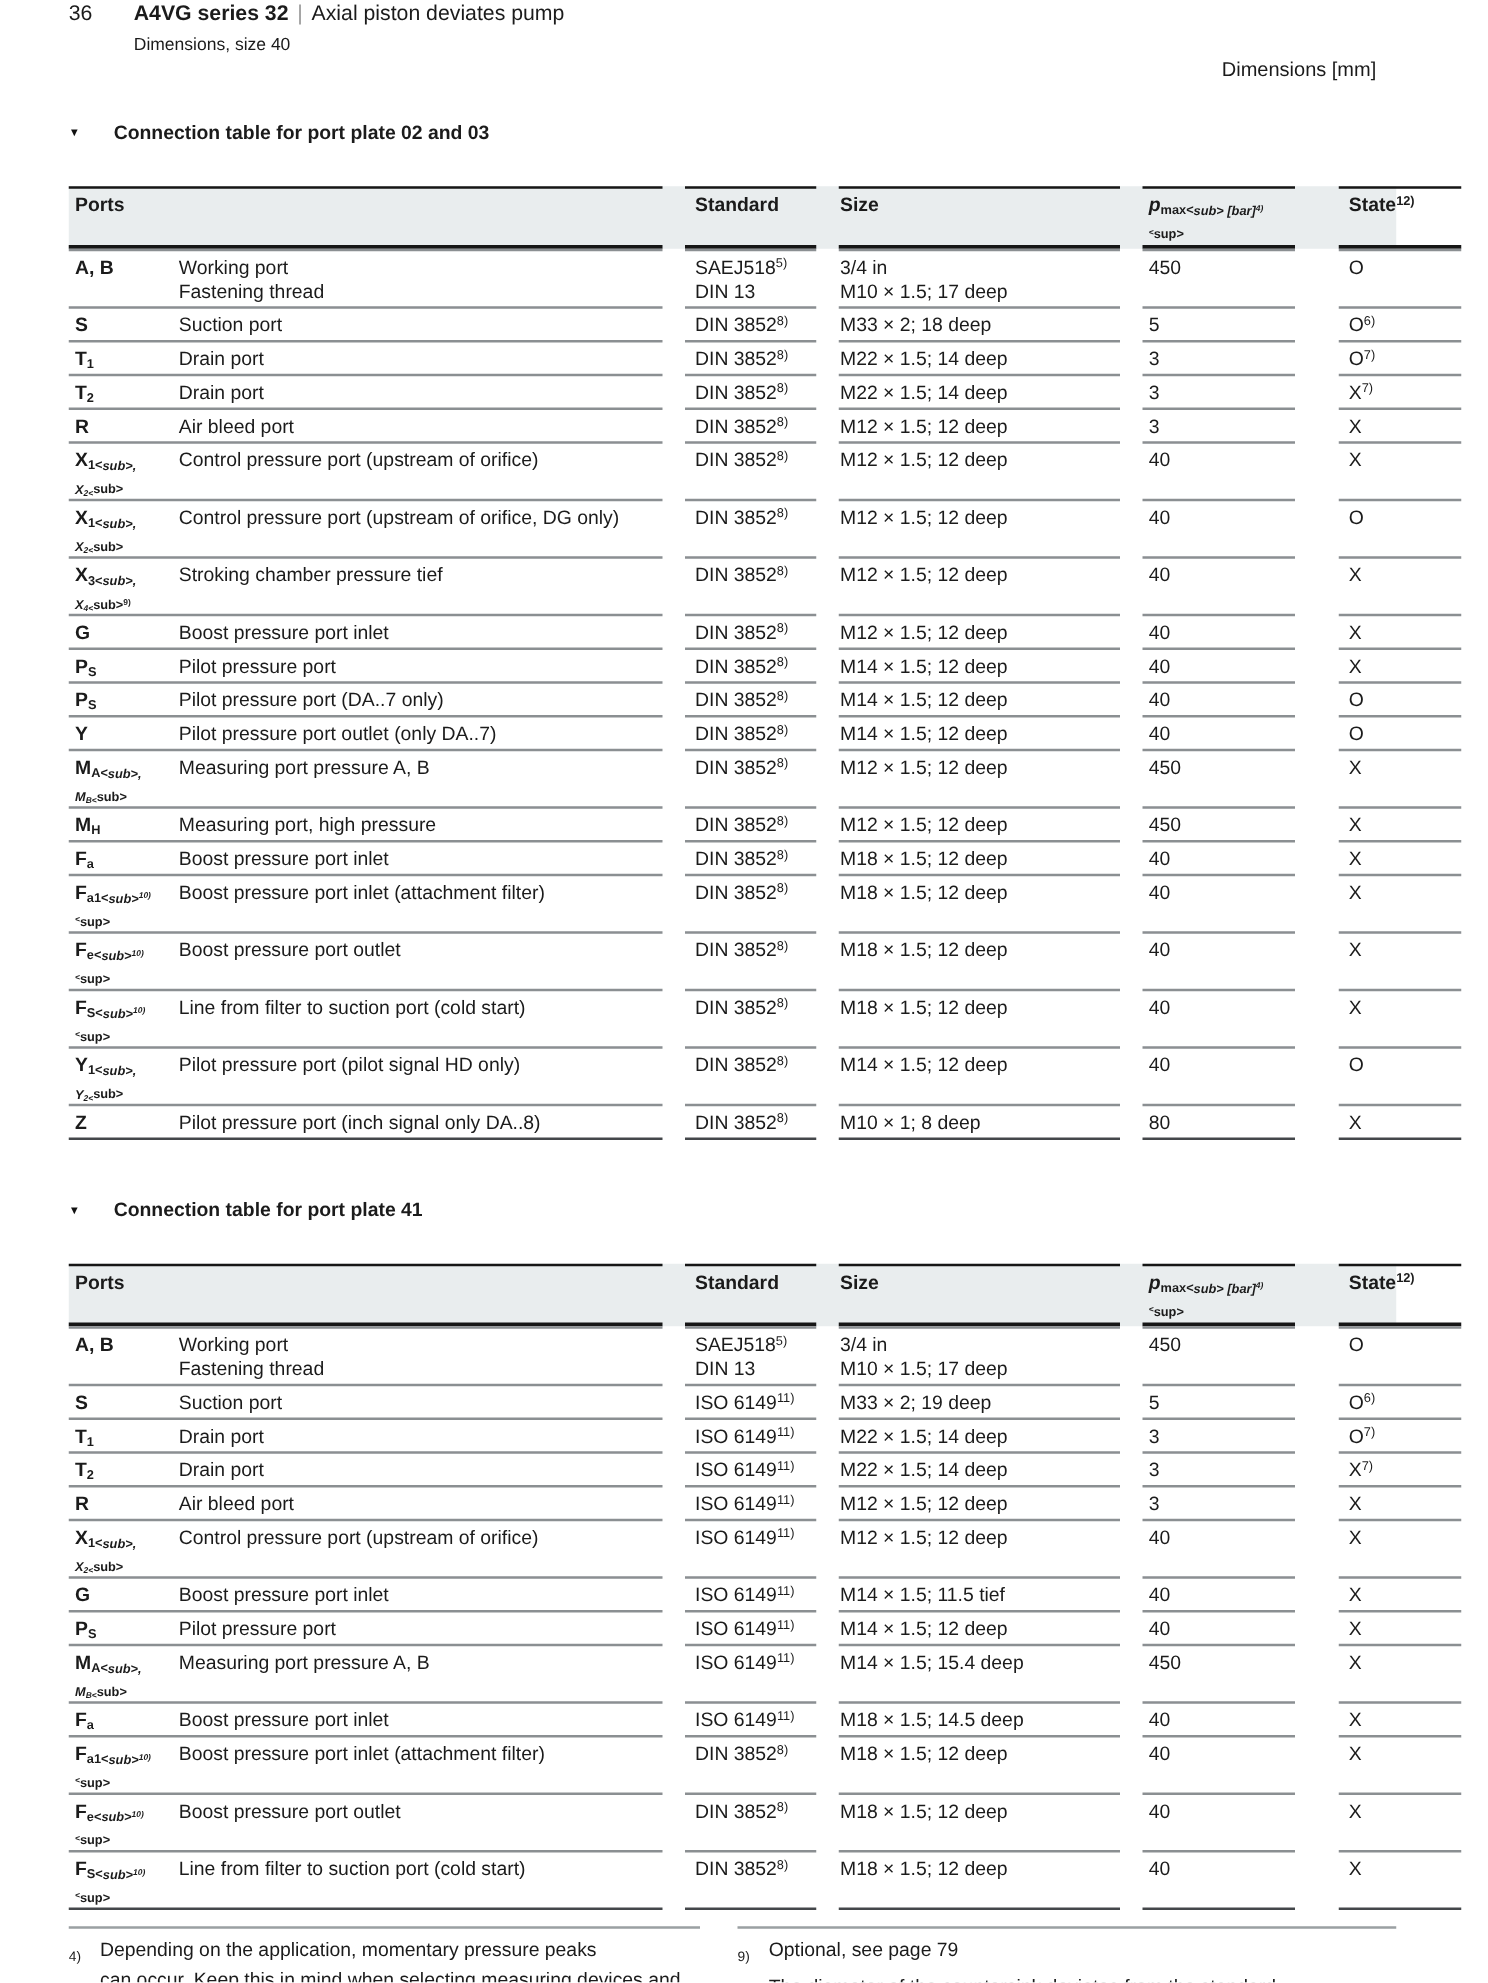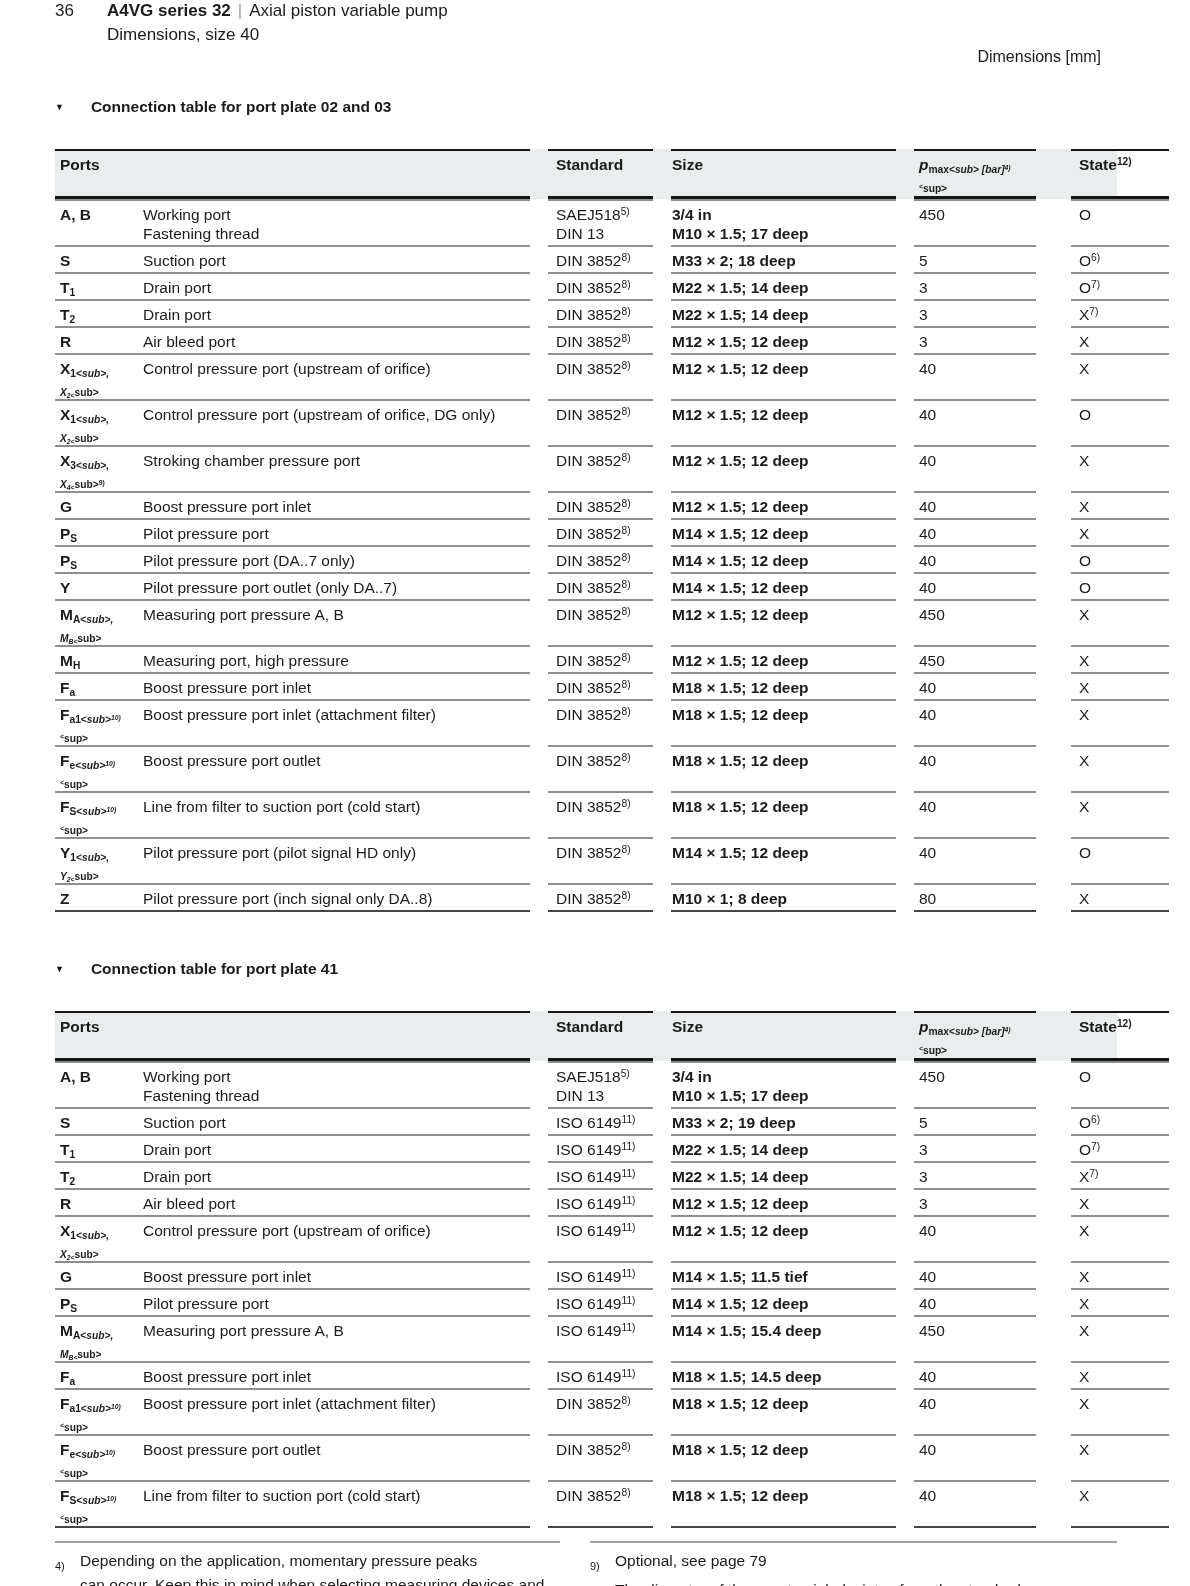--- a/index.html
+++ b/index.html
@@ -12,40 +12,40 @@
     overflow:hidden;
     box-sizing:border-box;
   }
   .content{width:1062px;margin-left:55px;position:relative;}
   
   .pghead{position:relative;}
   .pghead .line1{display:flex;align-items:baseline;font-size:17px;line-height:22px;}
   .pgnum{width:52px;flex:none;}
   .prod-bold{font-weight:bold;}
   .pipe{color:#9a9a9a;padding:0 7px;font-weight:400;}
-  .subtitle{font-size:17px;line-height:22px;margin-left:52px;margin-top:2px;}
+  .subtitle{font-size:14px;line-height:22px;margin-left:52px;margin-top:2px;}
   .corner{position:absolute;right:16px;top:48px;font-size:16px;}
   
   .sec-title{display:flex;align-items:baseline;margin:0;}
   .sec-title .tri{font-size:9px;color:#111;flex:none;margin-right:11px;transform:translateY(-2px);}
   .sec-title h2{font-size:15.5px;font-weight:bold;margin:16px;display:inline;}
   .sec1{margin-top:36px;}
   .sec2{margin-top:32px;}
   
   .ctable{margin-top:17px;}
   .trow{display:grid;grid-template-columns:475px 105px 225px 122px 115px;column-gap:18px;font-size:15.5px;}
   .cell{border-top:2px solid #8b8f92;padding-top:4px;padding-bottom:2px;line-height:19px;}
   .thead{background:#e9edee;}
   .thead .cell{border-top:2px solid #161616;border-bottom:3px solid #161616;font-weight:bold;padding-bottom:3px;}
   .ctable .trow:last-child .cell{border-bottom:2px solid #44474a;}
   .c1{display:flex;padding-left:5px;}
   .port{width:83px;flex:none;font-weight:bold;}
   .desc{flex:1;}
   .c2{padding-left:8px;}
-  .c3{padding-left:1px;font-weight:bold;}
+  .c3{padding-left:1px;}
   .c4{padding-left:5px;}
   .c5{padding-left:8px;margin-left:17px;}
   sub{font-size:66%;vertical-align:-0.25em;line-height:0;}
   sup{font-size:66%;vertical-align:0.5em;line-height:0;}
   
   .footnotes{display:flex;gap:30px;margin-top:13px;}
   .fncol{border-top:2px solid #9ba0a2;padding-top:6px;}
   .fncol.left{width:505px;flex:none;}
   .fncol.right{flex:1;}
   .fn{display:flex;font-size:15.5px;line-height:24px;}
@@ -56,21 +56,21 @@
 <body>
 
 <div class="page">
   <div class="content">
 
     <div class="pghead">
       <div class="line1">
         <span class="pgnum">36</span>
         <span class="prod-bold">A4VG series 32</span>
         <span class="pipe">|</span>
-        <span class="prod-rest">Axial piston variable pump</span>
+        <span class="prod-rest">Axial piston deviates pump</span>
       </div>
       <div class="subtitle">Dimensions, size 40</div>
       <div class="corner">Dimensions [mm]</div>
     </div>
 
     <div class="sec-title sec1">
       <span class="tri">▼</span>
       <h2>Connection table for port plate 02 and 03</h2>
     </div>
     <div class="ctable">
@@ -147,21 +147,21 @@
             <span class="desc">Control pressure port (upstream of orifice, DG only)</span>
           </div>
           <div class="cell c2">DIN 3852<sup>8)</sup></div>
           <div class="cell c3">M12 × 1.5; 12 deep</div>
           <div class="cell c4">40</div>
           <div class="cell c5">O</div>
         </div>
         <div class="trow">
           <div class="cell c1">
             <span class="port">X<sub>3&lt;<i>sub&gt;, X<sub>4&lt;</sub></i>sub&gt;<sup>9)</sup></sub></span>
-            <span class="desc">Stroking chamber pressure port</span>
+            <span class="desc">Stroking chamber pressure tief</span>
           </div>
           <div class="cell c2">DIN 3852<sup>8)</sup></div>
           <div class="cell c3">M12 × 1.5; 12 deep</div>
           <div class="cell c4">40</div>
           <div class="cell c5">X</div>
         </div>
         <div class="trow">
           <div class="cell c1">
             <span class="port">G</span>
             <span class="desc">Boost pressure port inlet</span>

